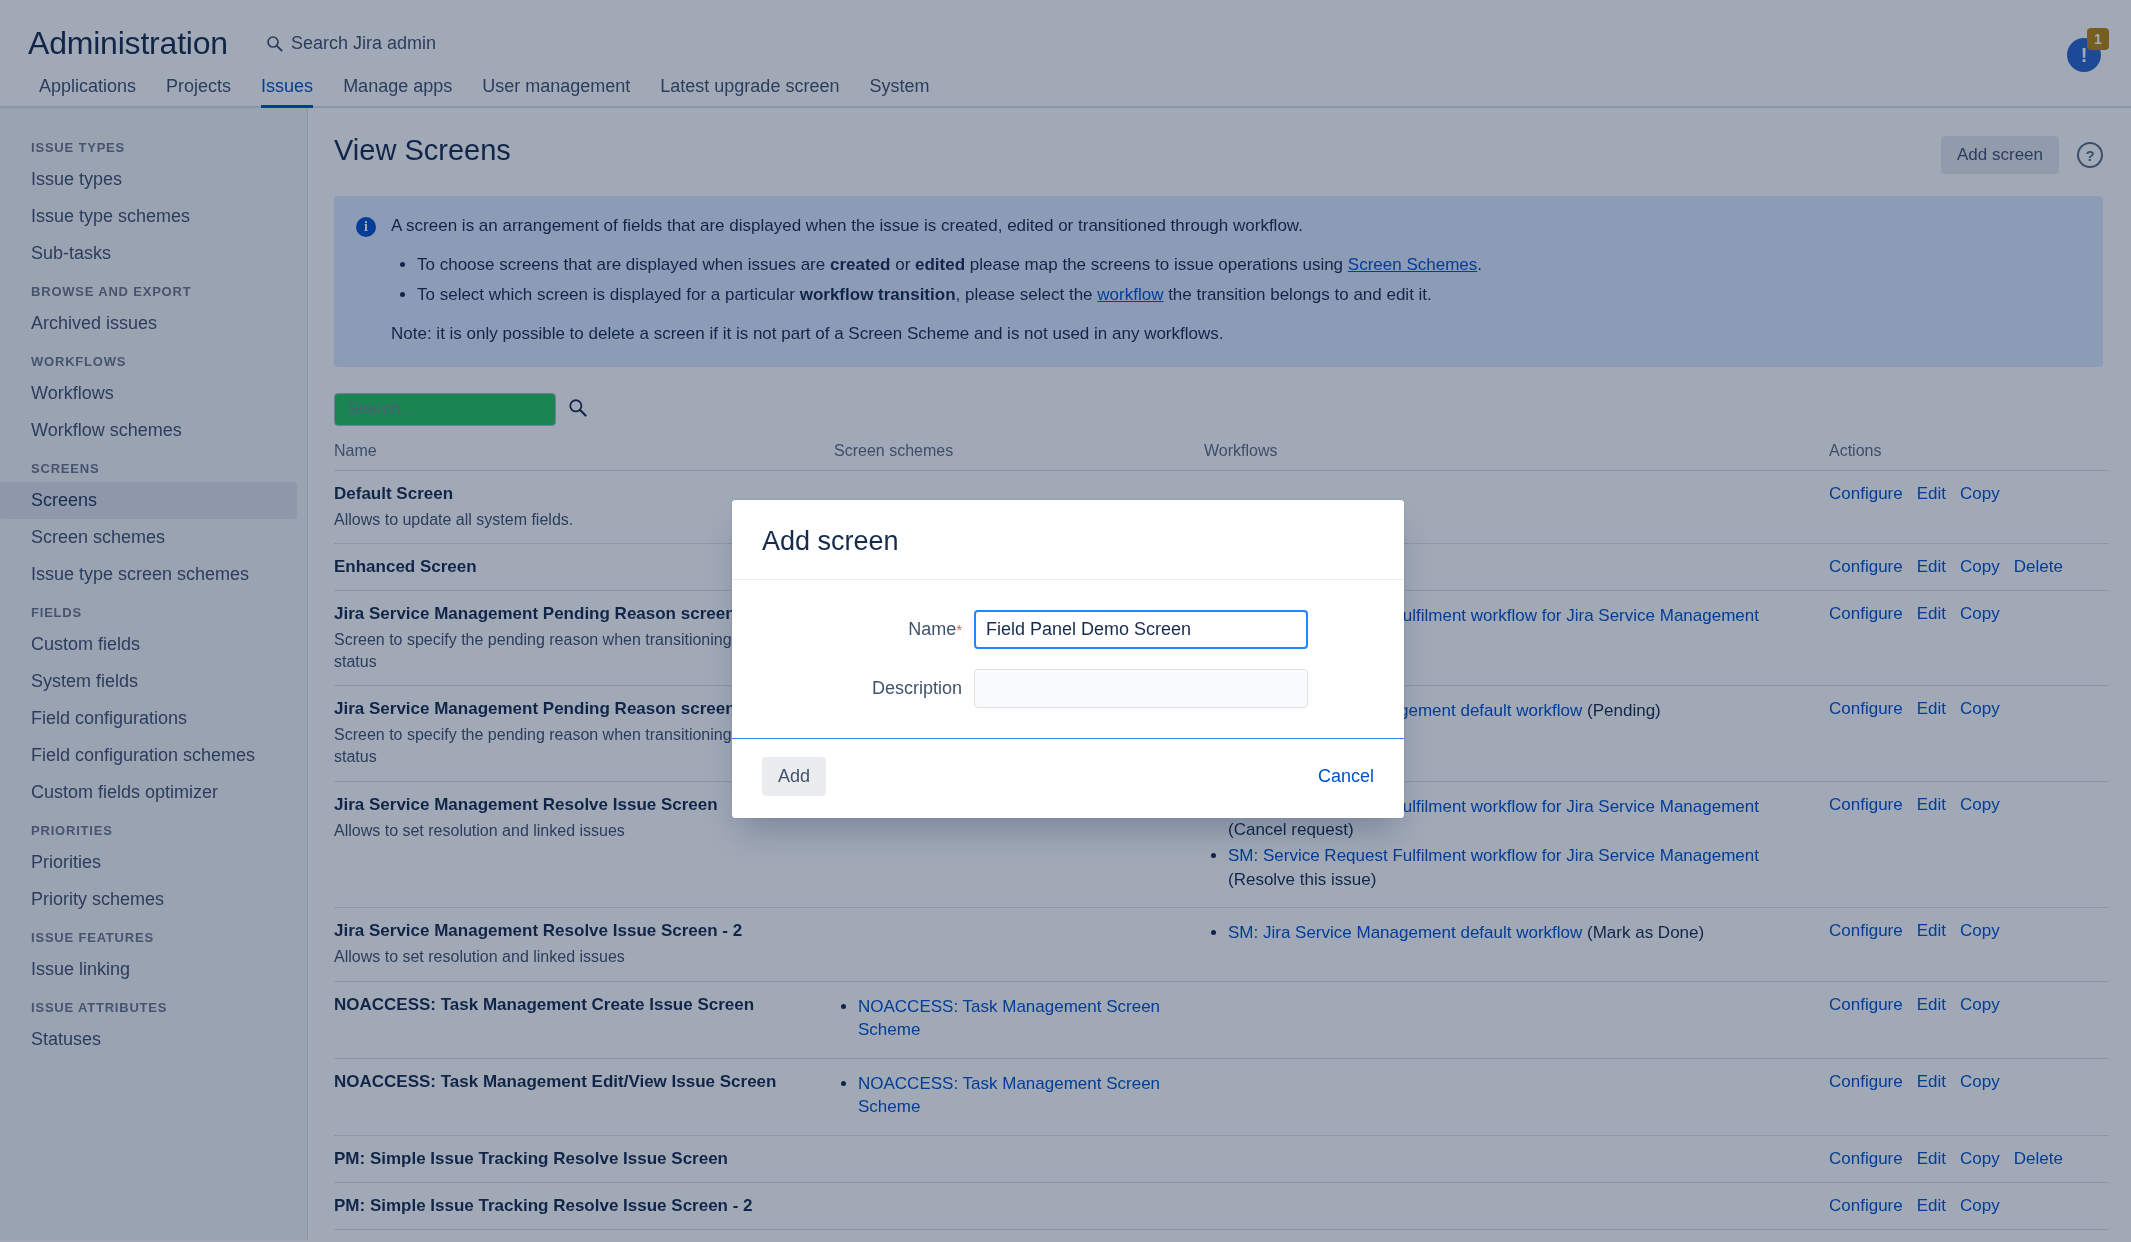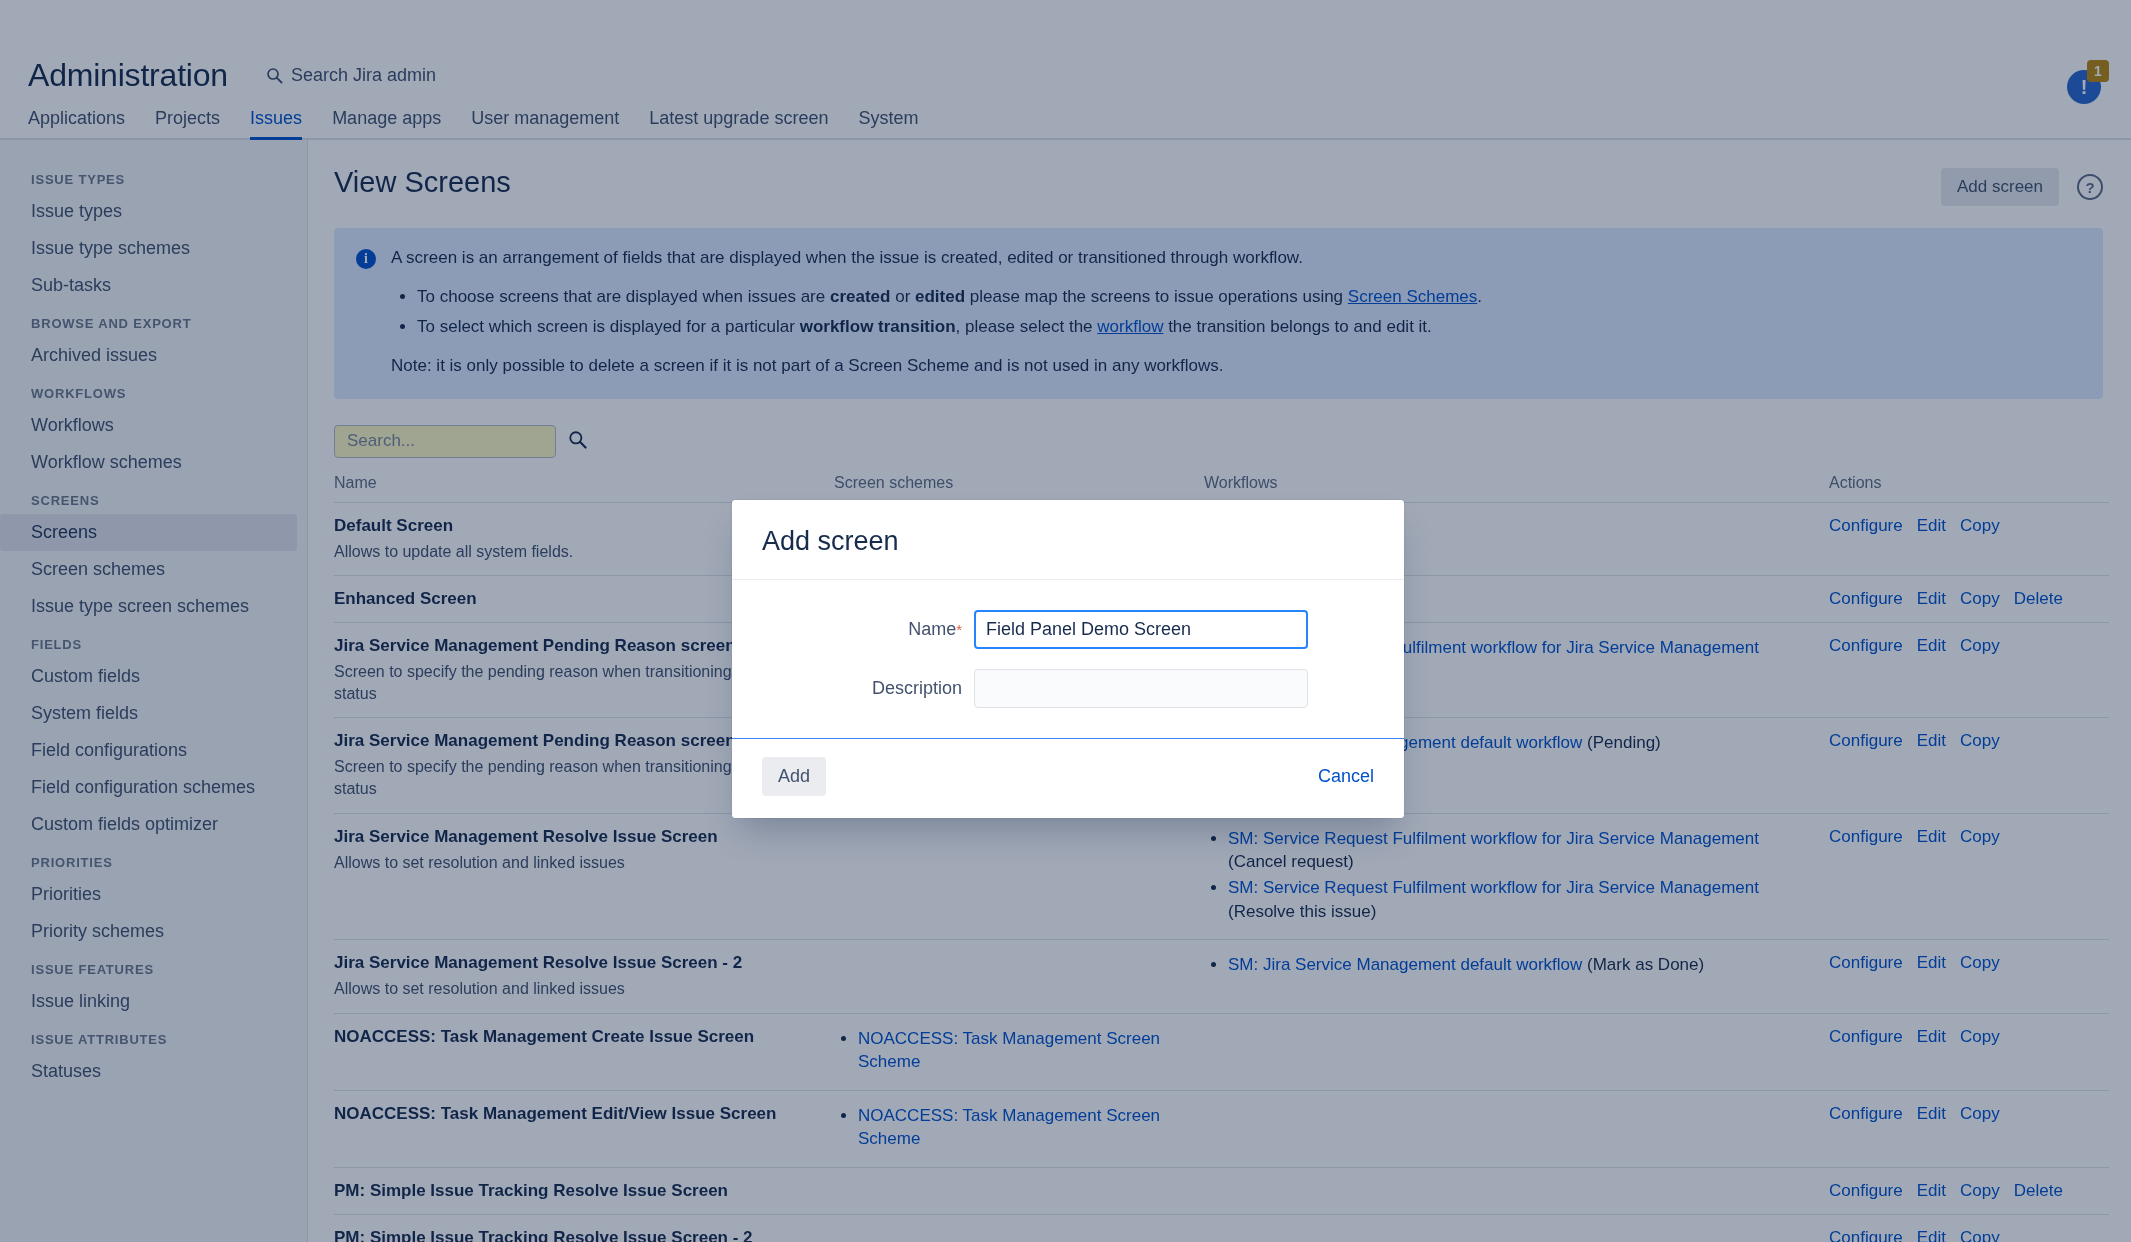--- a/index.html
+++ b/index.html
@@ -21,21 +21,20 @@
     z-index: 50;
   }
 
   
   .admin-header {
     height: 78px;
     display: flex;
     align-items: center;
     padding: 8px 28px 0 28px;
     position: relative;
-    margin-top: 32px;
   }
   .admin-title {
     font-size: 32px;
     font-weight: 400;
     color: #172b4d;
     letter-spacing: -0.2px;
   }
   .admin-search {
     display: flex; align-items: center; gap: 8px;
     margin-left: 38px;
@@ -63,21 +62,21 @@
     display: flex; align-items: center; justify-content: center;
     padding: 0 4px;
   }
 
   
   .admin-nav {
     height: 30px;
     display: flex;
     align-items: flex-end;
     gap: 30px;
-    padding: 0 28px;
+    padding: 0 39px;
     border-bottom: 2px solid #dfe1e6;
     position: relative;
   }
   .nav-tab {
     font-size: 18px;
     color: #42526e;
     padding-bottom: 9px;
     position: relative;
     cursor: pointer;
     white-space: nowrap;
@@ -195,21 +194,21 @@
   .info-body a { color: #0052cc; text-decoration: underline; }
   .info-note { margin-top: 2px; }
 
   
   .table-search {
     margin-top: 26px;
     width: 222px;
     height: 33px;
     border: 1px solid #b3bac5;
     border-radius: 4px;
-    background: #fef9c3;
+    background: #22c55e;
     display: flex; align-items: center;
     padding: 0 10px 0 12px;
     position: relative;
   }
   .table-search input {
     flex: 1;
     border: none; outline: none; background: transparent;
     font-size: 17px; color: #42526e;
     font-family: inherit;
   }

